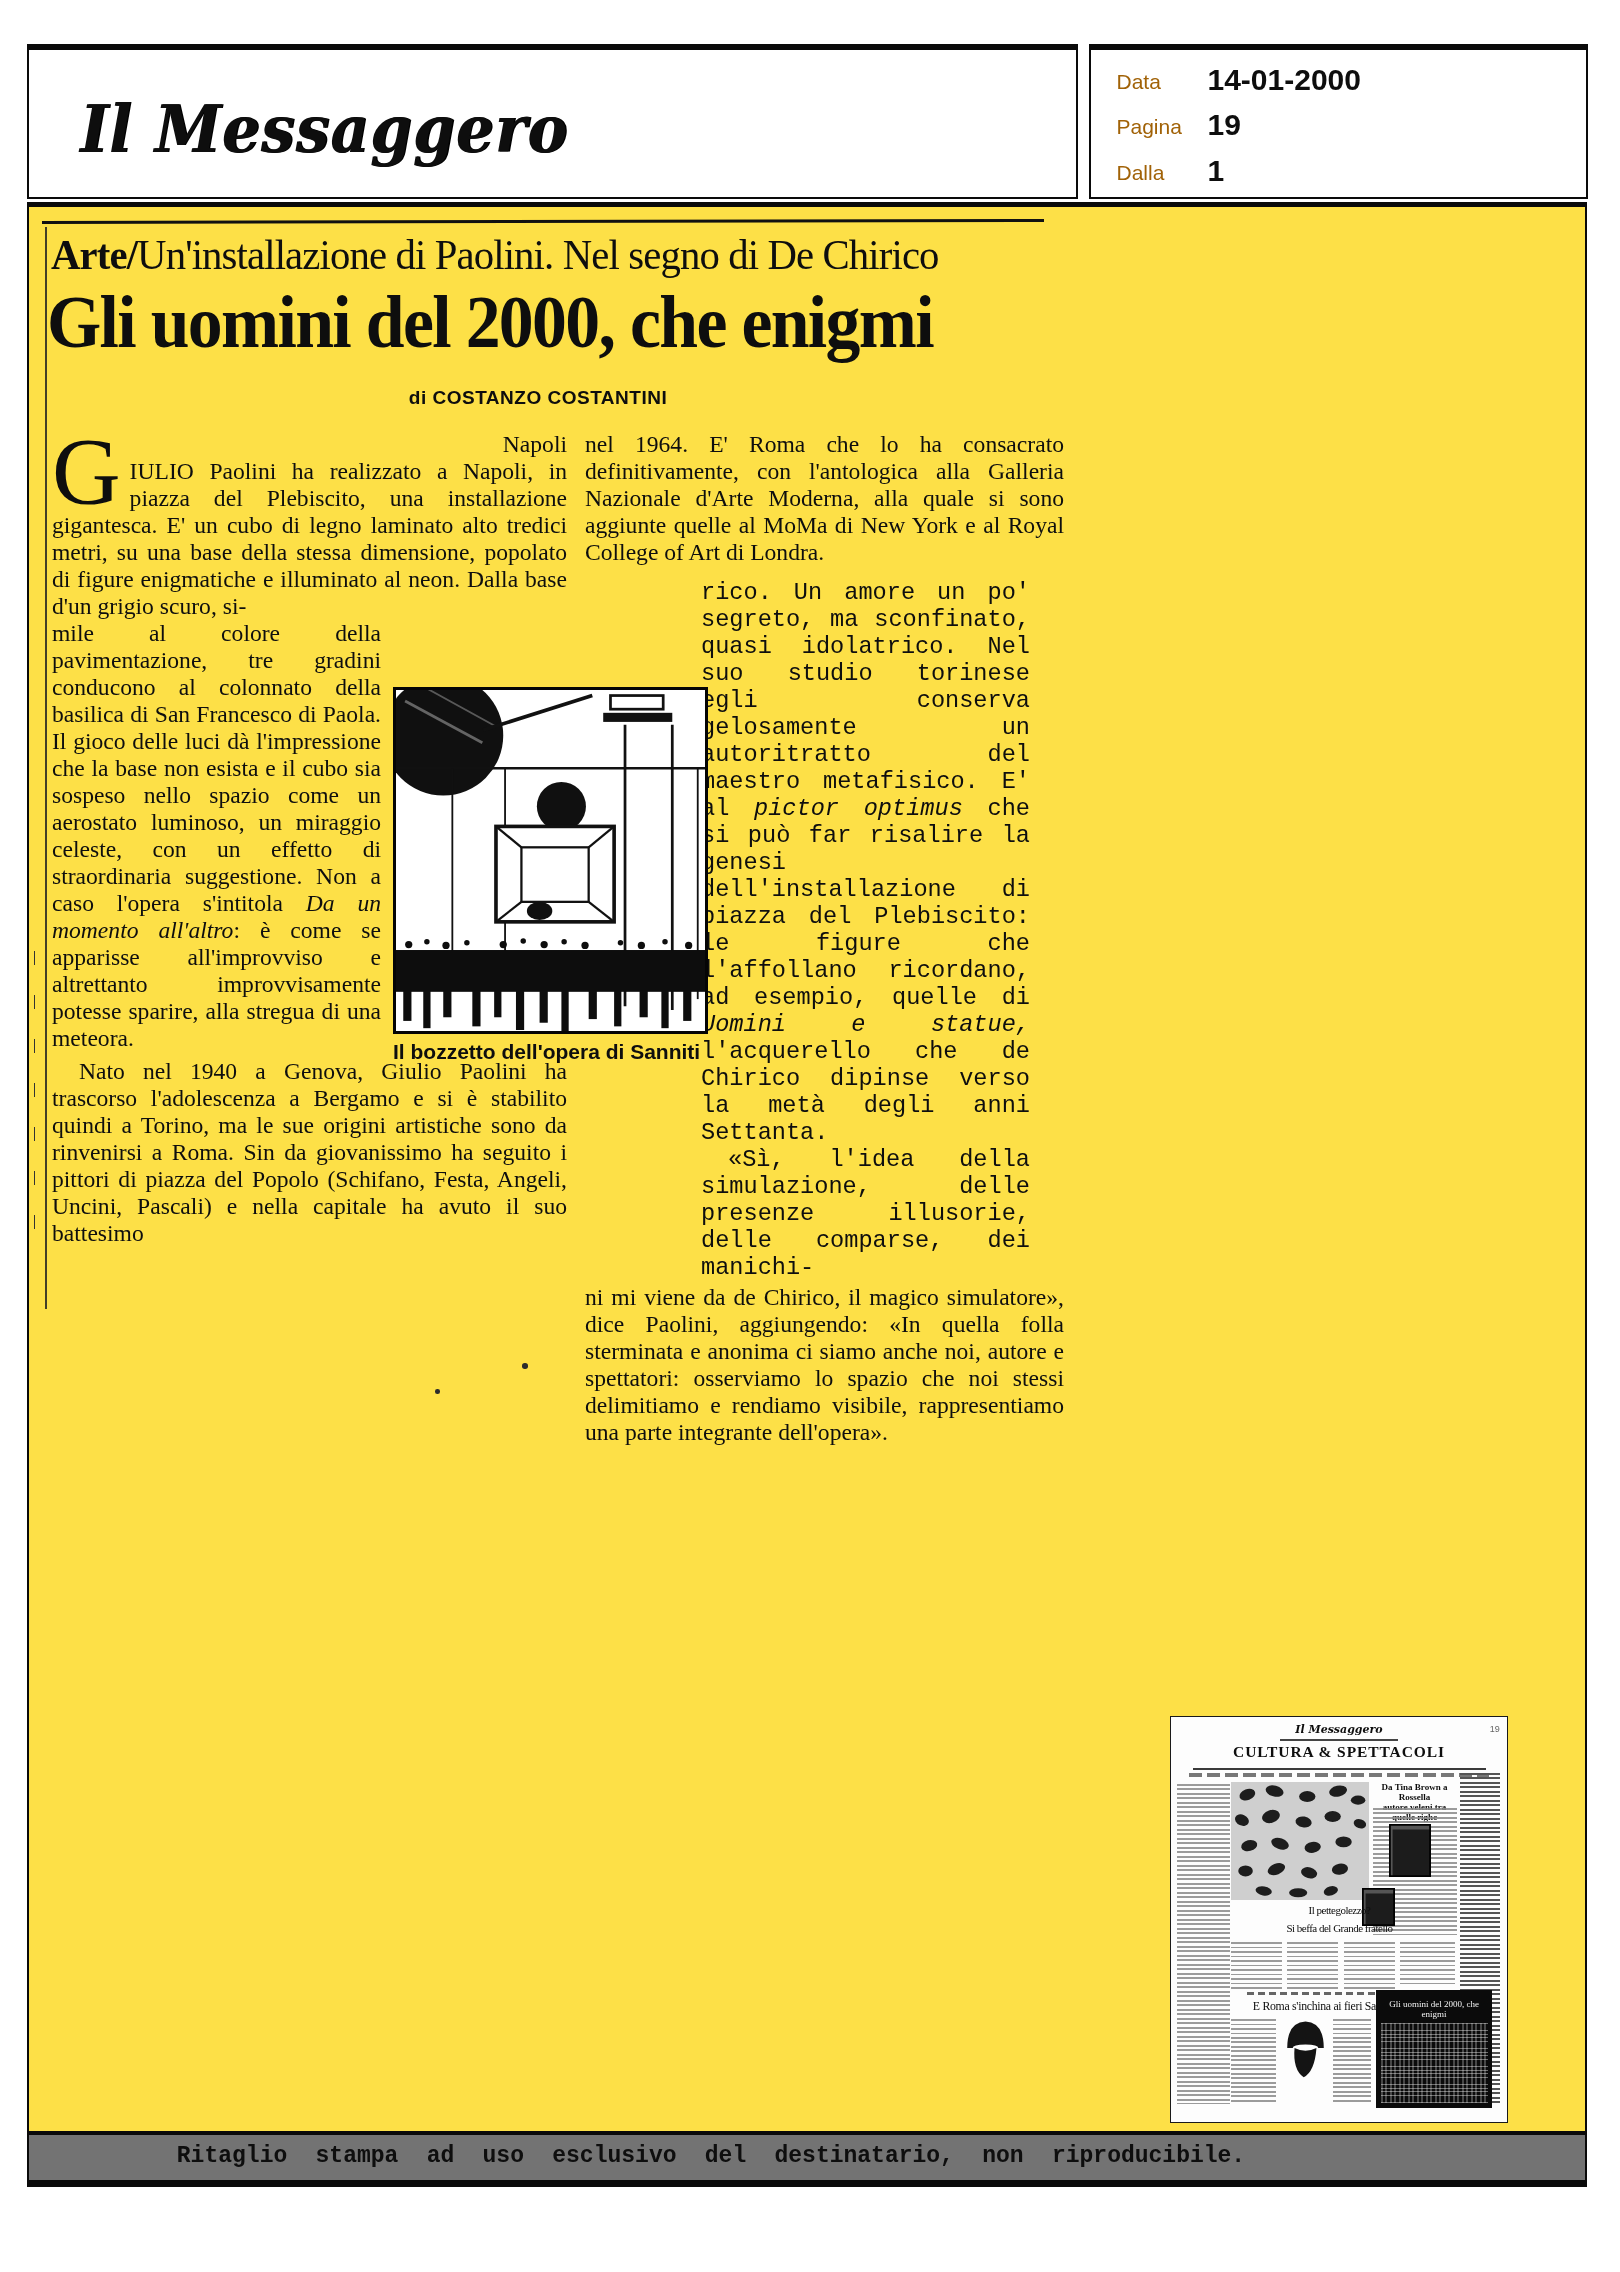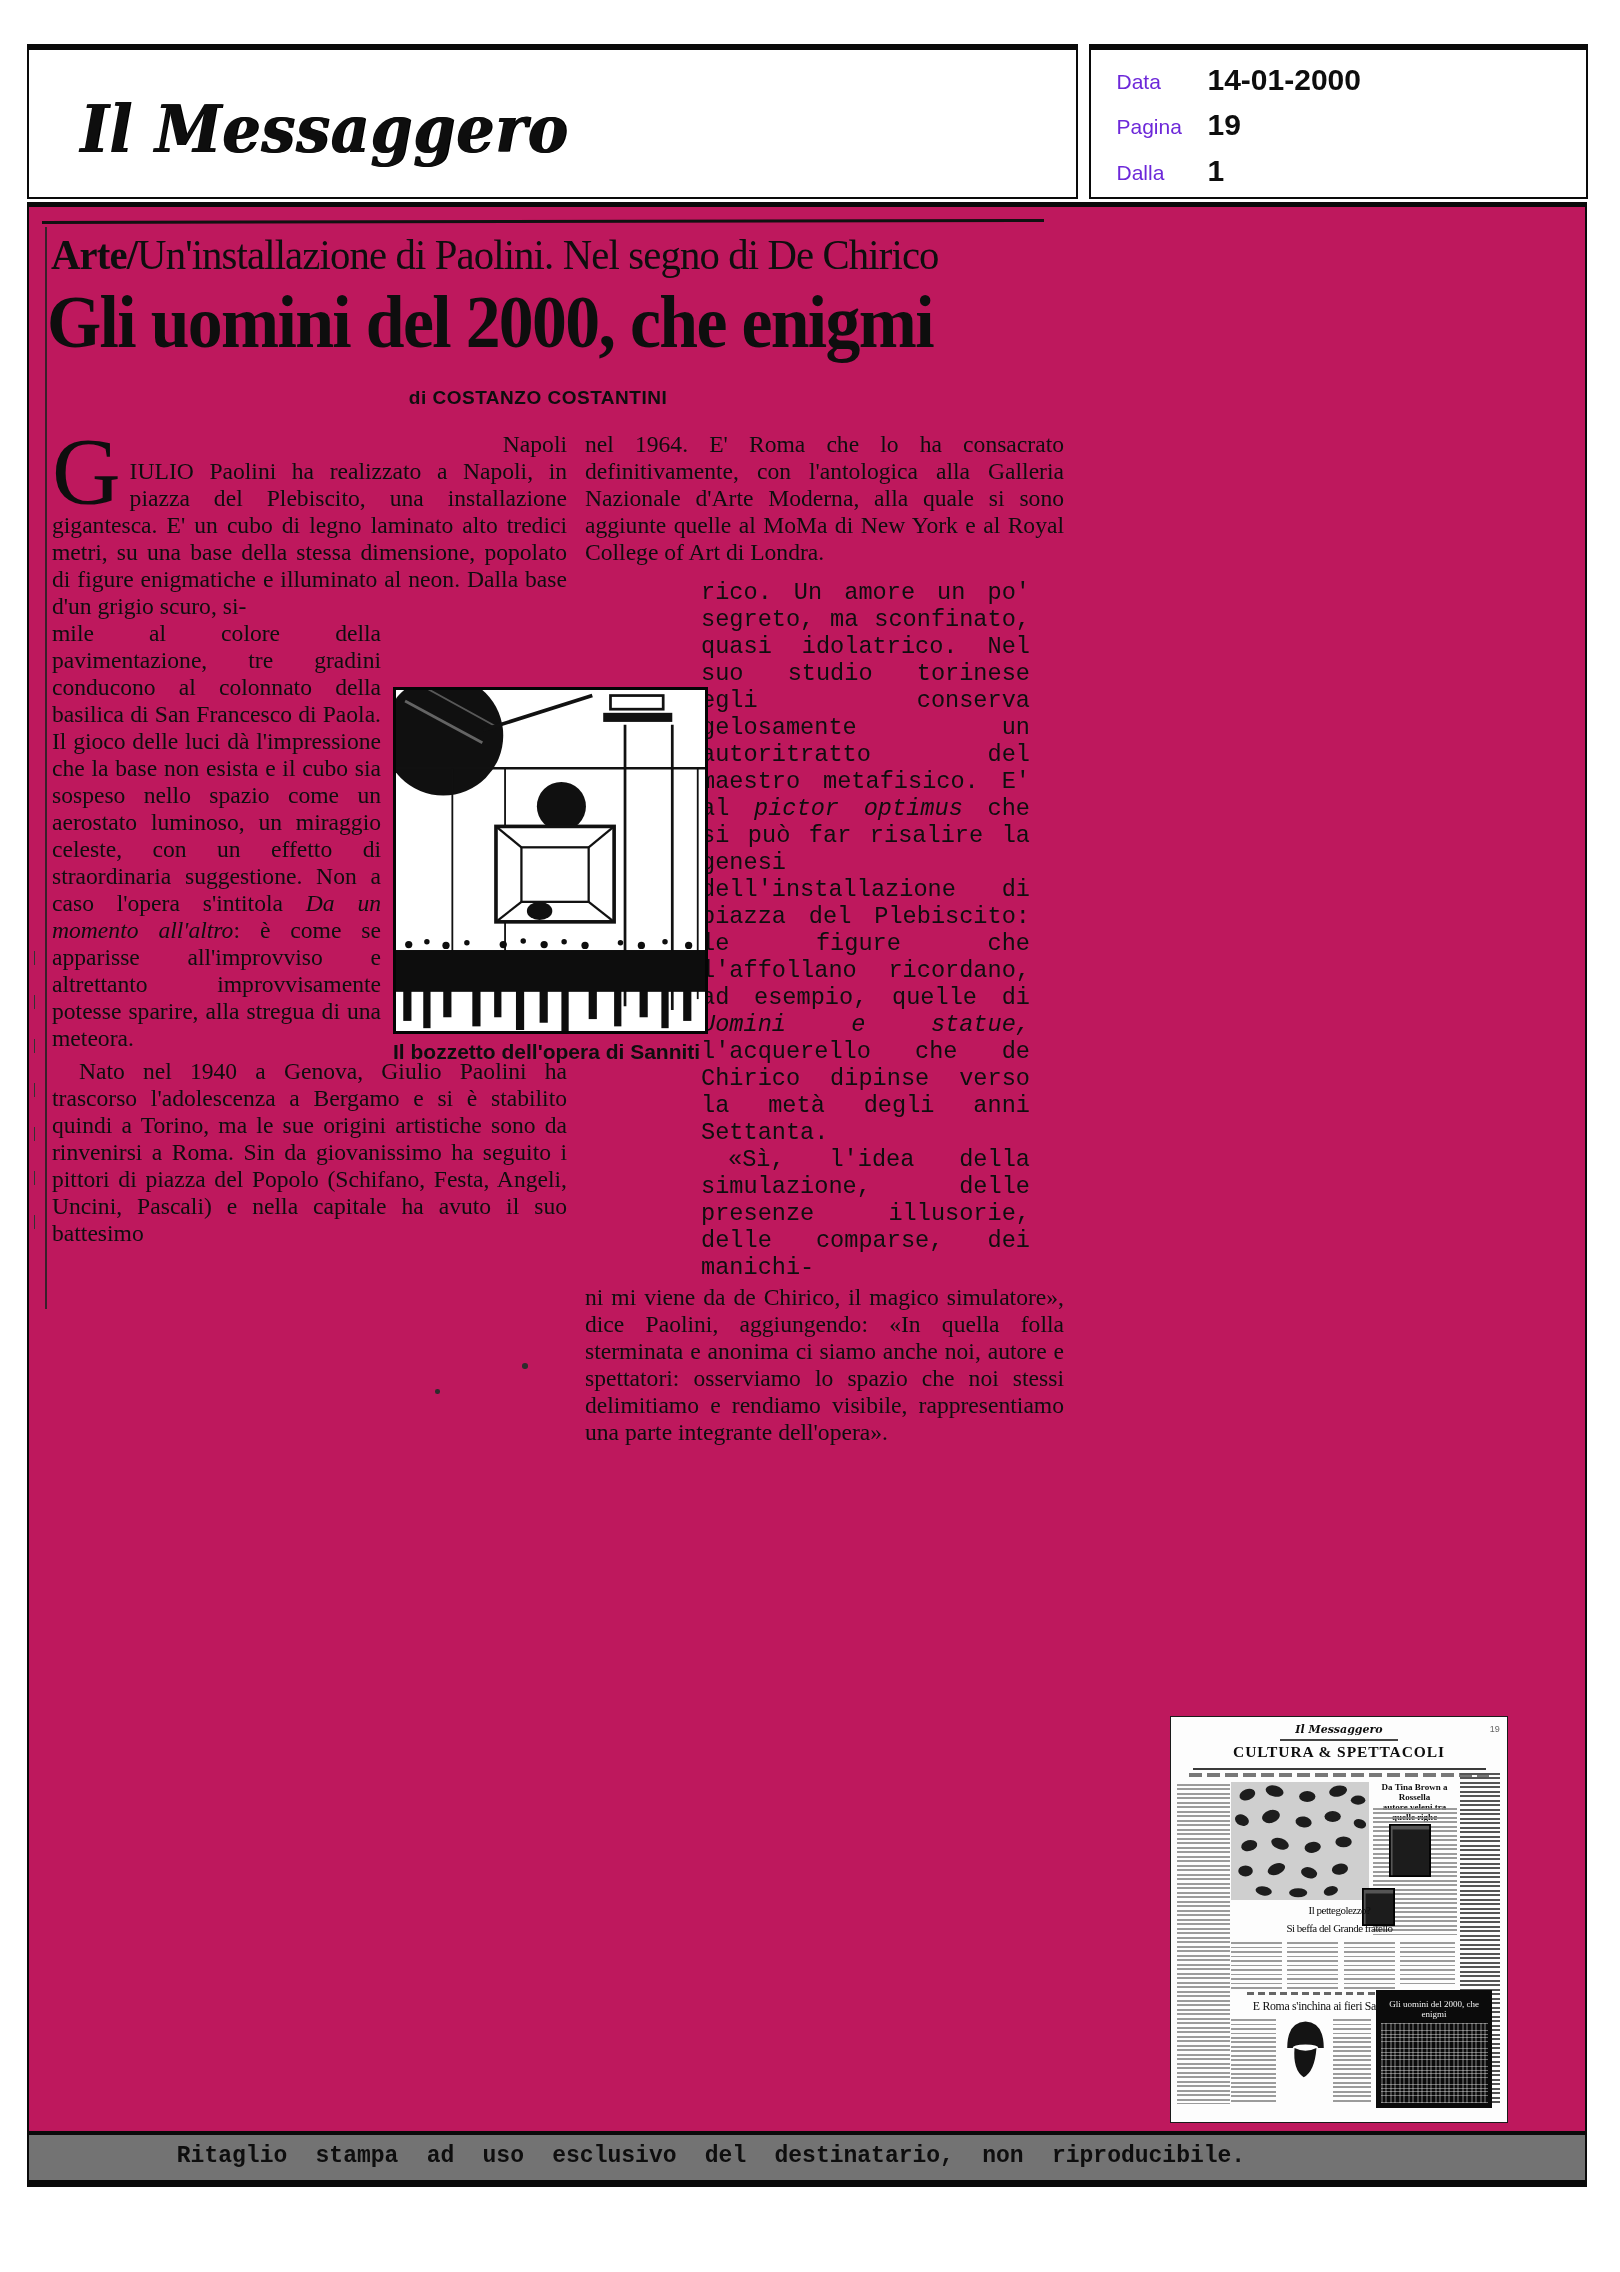--- a/index.html
+++ b/index.html
@@ -8,25 +8,25 @@
   
   .logo-box{position:absolute;left:27px;top:44px;width:1047px;height:147px;
             border:2.7px solid #0a0a0a;border-top-width:6.4px;background:#fff;}
   .masthead{position:absolute;left:51px;top:44px;font-family:"DejaVu Serif",serif;
             font-weight:bold;font-style:italic;font-size:60px;letter-spacing:0.9px;
             text-shadow:1.4px 0 #000;transform:scaleY(1.08);}
   .meta-box{position:absolute;left:1089px;top:44px;width:495px;height:147px;
             border:2.7px solid #0a0a0a;border-top-width:6.4px;background:#fff;
             font-family:"Liberation Sans",sans-serif;}
   .meta-row{position:absolute;left:25.5px;}
-  .meta-label{font-size:21px;color:#6d28d9;}
+  .meta-label{font-size:21px;color:#a16207;}
   .meta-value{position:absolute;left:91px;top:-7.3px;font-size:30px;font-weight:bold;white-space:nowrap;}
   
   .main-box{position:absolute;left:27px;top:202px;width:1556px;height:1924px;
-            border:2.7px solid #0a0a0a;border-top-width:5.5px;background:#be185d;}
+            border:2.7px solid #0a0a0a;border-top-width:5.5px;background:#fde047;}
   .top-rule{position:absolute;left:12.7px;top:12.7px;width:1002px;height:2.7px;background:#111;
             transform:rotate(-0.12deg);}
   .left-rule{position:absolute;left:16.4px;top:20px;width:1.8px;height:1082px;background:#222;opacity:.85;}
   .dash-artifacts{position:absolute;left:4.5px;top:744px;width:1.8px;height:300px;
             background:repeating-linear-gradient(180deg,#333 0 14.5px,transparent 14.5px 44px);}
   .speck{position:absolute;background:#2c2c2c;border-radius:50%;}
   .kicker{position:absolute;left:22px;top:23.6px;font-size:42px;letter-spacing:-0.9px;
           white-space:nowrap;transform:scaleX(.97);transform-origin:left;}
   .kicker b{font-weight:bold;}
   .headline{position:absolute;left:18px;top:76px;font-size:75px;font-weight:bold;

